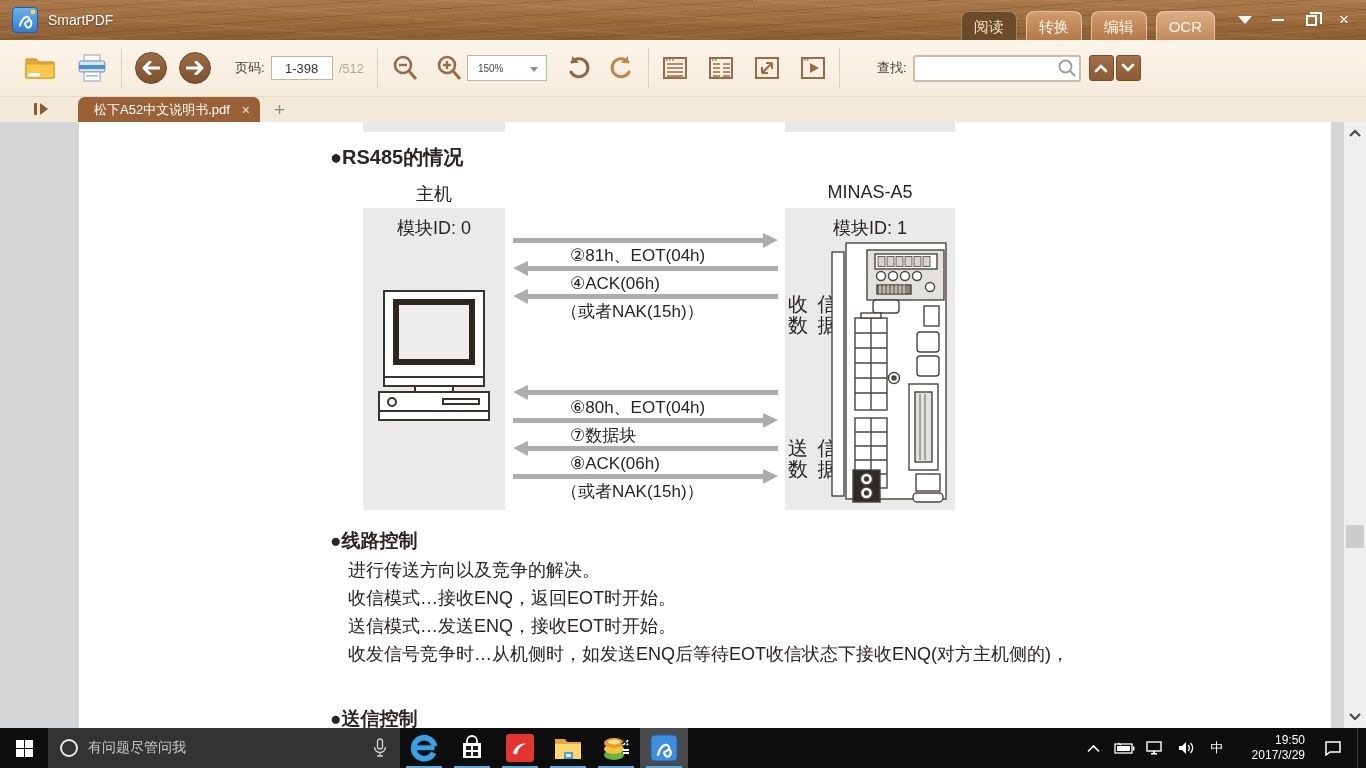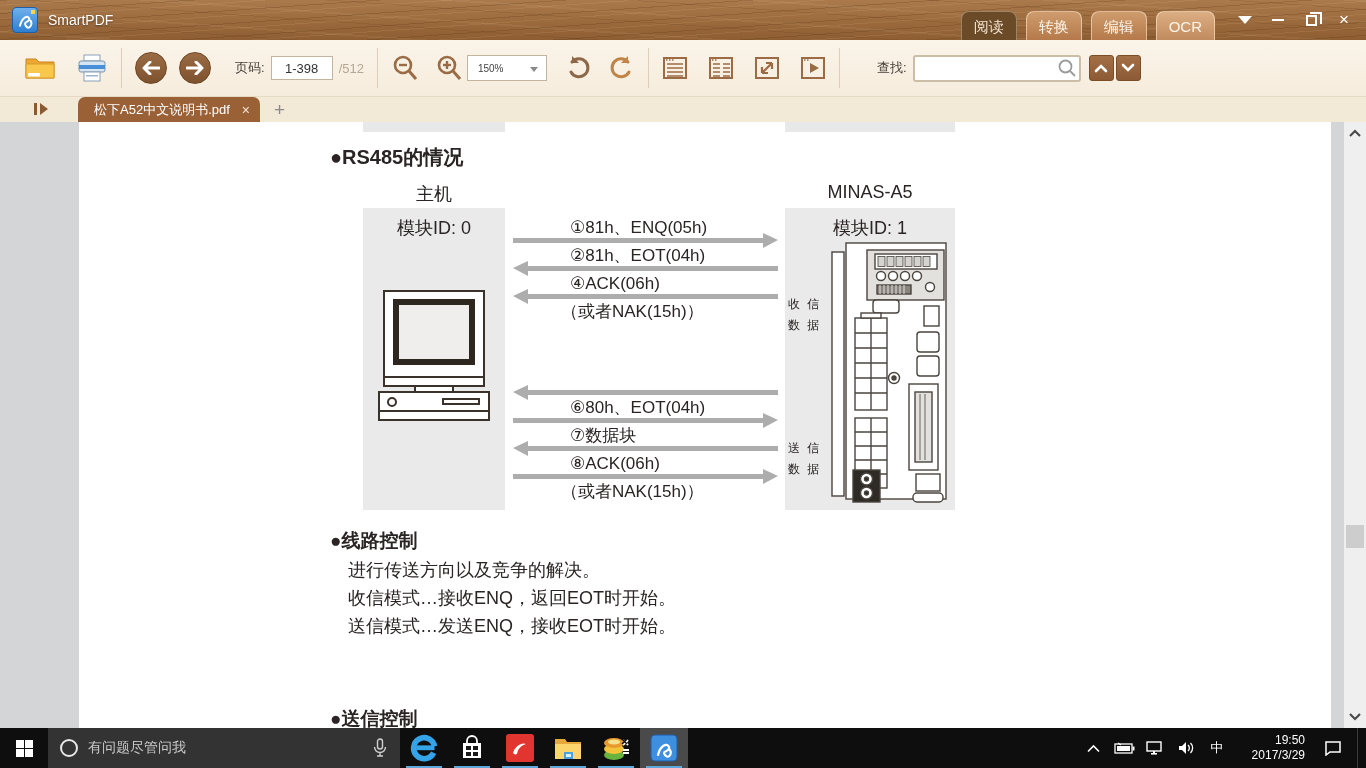--- a/index.html
+++ b/index.html
@@ -69,21 +69,21 @@
   
   .content { position:absolute; left:0; top:122px; width:1366px; height:606px; background:#d4d5d7; }
   .page { position:absolute; left:79px; top:0; width:1252px; height:606px; background:#fff; color:#2a2424; }
   .frag { position:absolute; top:0; height:10px; background:#e8e8e8; }
   .h-rs485 { position:absolute; left:251px; top:22px; font-size:20px; font-weight:bold; }
   .col-cap { position:absolute; top:60px; font-size:18px; text-align:center; }
   .gbox { position:absolute; top:86px; height:302px; background:#eaeaea; }
   .modid { text-align:center; margin-top:8px; font-size:18px; }
   .pc-svg { position:absolute; left:14px; top:82px; }
   .servo-svg { position:absolute; left:46px; top:34px; }
-  .vlabel { position:absolute; left:3px; font-size:12px; line-height:21px; white-space:pre-line; letter-spacing:2px; }
+  .vlabel { position:absolute; left:3px; font-size:20px; line-height:21px; white-space:pre-line; letter-spacing:2px; }
   .msg-group { position:absolute; left:434px; width:265px; }
   .msg-row { position:relative; height:28px; }
   .msg-row.note-row { height:24px; }
   .msg-label { display:block; padding-left:57px; font-size:17px; line-height:19px; white-space:nowrap; }
   .msg-label.note { padding-left:48px; }
   .bar { position:absolute; bottom:3px; height:5px; background:#adadad; }
   .msg-row.right .bar { left:0; right:15px; }
   .msg-row.right .bar::after { content:""; position:absolute; right:-15px; top:-5px; width:0; height:0;
     border-left:15px solid #adadad; border-top:7px solid transparent; border-bottom:8px solid transparent; }
   .msg-row.left .bar { left:15px; right:0; }
@@ -343,21 +343,20 @@
             <circle cx="35.5" cy="237" r="2" fill="#2e2a26"></circle>
               <circle cx="35.5" cy="251" r="2" fill="#2e2a26"></circle>
             <rect x="85" y="232" width="24" height="17"></rect>
             <rect x="82" y="251" width="30" height="9" rx="4"></rect>
           </g>
         </svg>
       </div>
 
       <div class="msg-group" style="top:96px">
         <div class="msg-row right">
-          <span class="msg-label">①81h、ENQ(05h)</span>
             <span class="bar"></span>
         </div>
         <div class="msg-row left">
           <span class="msg-label">②81h、EOT(04h)</span>
             <span class="bar"></span>
         </div>
         <div class="msg-row left">
           <span class="msg-label">④ACK(06h)</span>
             <span class="bar"></span>
         </div>
@@ -384,20 +383,21 @@
         </div>
         <div class="msg-row note-row">
           <span class="msg-label note">（或者NAK(15h)）</span>
         </div>
       </div>
 
       <div class="h-sec" style="top:406px">●线路控制</div>
       <div class="body-line" style="top:436px">进行传送方向以及竞争的解决。</div>
       <div class="body-line" style="top:464px">收信模式…接收ENQ，返回EOT时开始。</div>
       <div class="body-line" style="top:492px">送信模式…发送ENQ，接收EOT时开始。</div>
+      <div class="body-line" style="top:520px">收发信号竞争时…从机侧时，如发送ENQ后等待EOT收信状态下接收ENQ(对方主机侧的)，</div>
       <div class="h-sec" style="top:584px">●送信控制</div>
     </div>
 
     <div class="vscroll">
       <div class="vs-arrow" style="top:2px">
         <svg width="12" height="8" viewBox="0 0 12 8">
             <path d="M1 7 6 2l5 5" stroke="#4a4a4a" stroke-width="2.2" fill="none"></path>
           </svg>
       </div>
       <div class="vs-thumb"></div>

